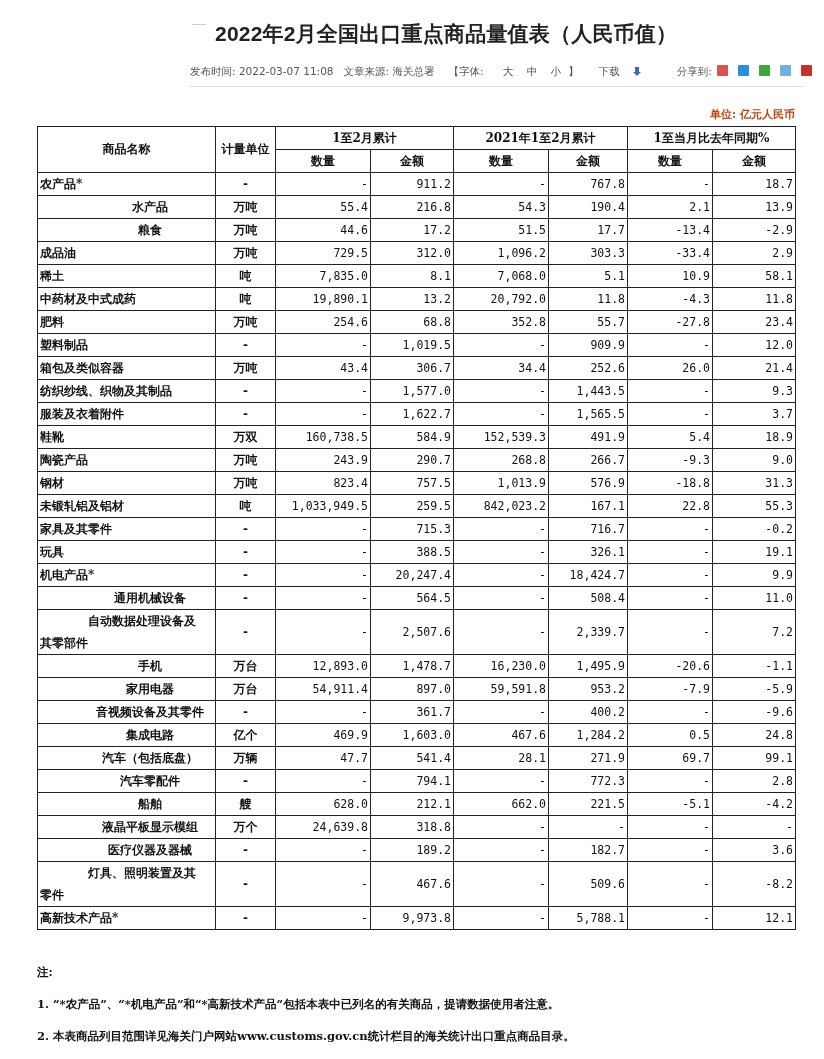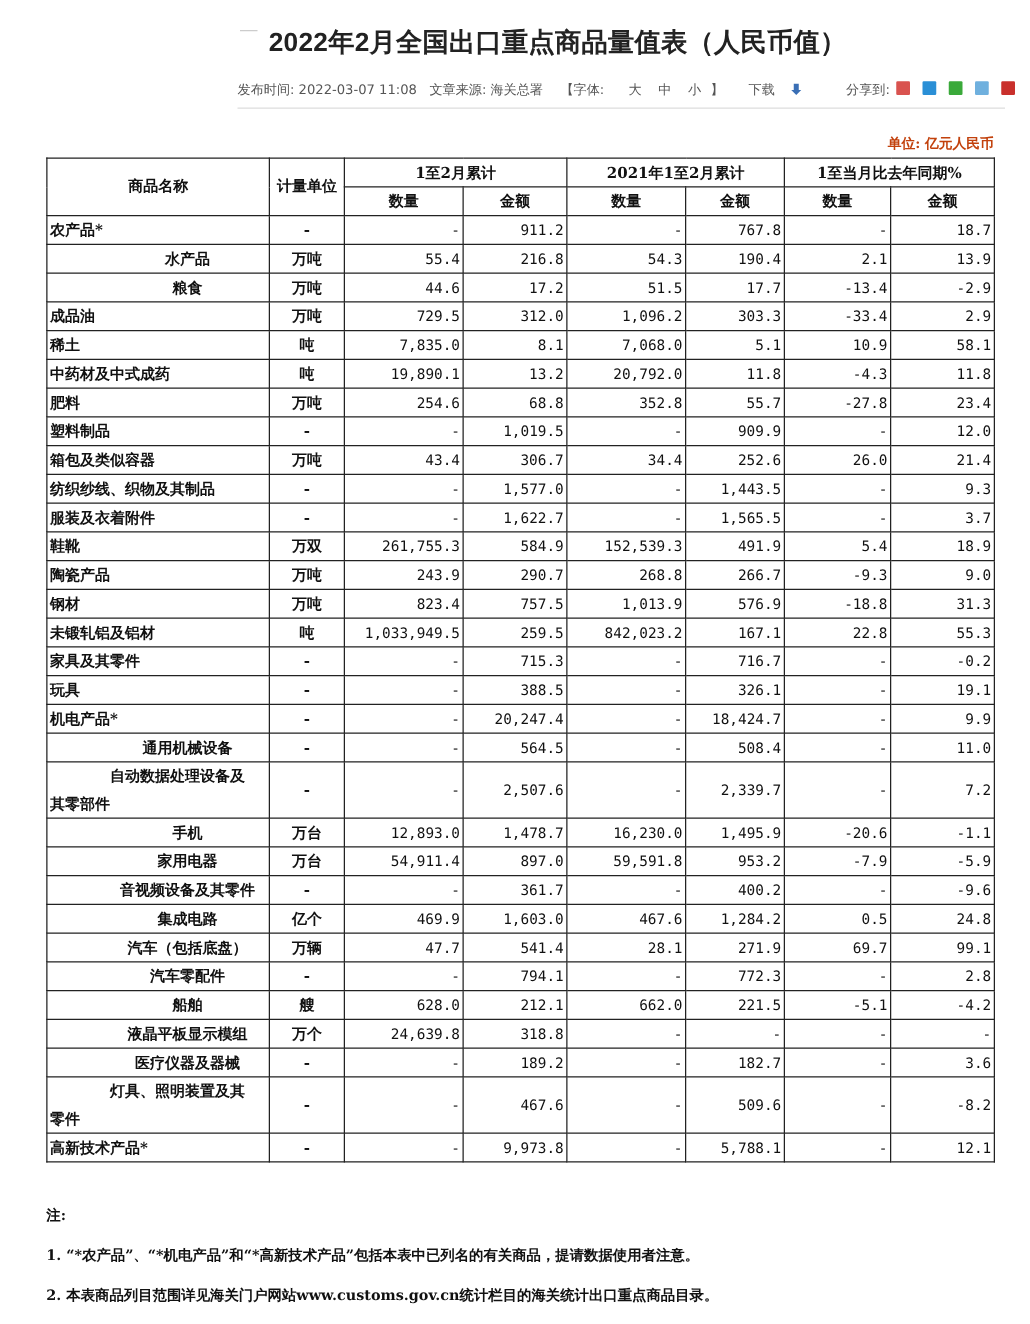--- a/index.html
+++ b/index.html
@@ -192,21 +192,21 @@
         <td class="num">-</td>
         <td class="num">1,622.7</td>
         <td class="num">-</td>
         <td class="num">1,565.5</td>
         <td class="num">-</td>
         <td class="num">3.7</td>
       </tr>
       <tr>
         <td class="name"><span>鞋靴</span></td>
         <td class="unitc">万双</td>
-        <td class="num">261,755.3</td>
+        <td class="num">160,738.5</td>
         <td class="num">584.9</td>
         <td class="num">152,539.3</td>
         <td class="num">491.9</td>
         <td class="num">5.4</td>
         <td class="num">18.9</td>
       </tr>
       <tr>
         <td class="name"><span>陶瓷产品</span></td>
         <td class="unitc">万吨</td>
         <td class="num">243.9</td>

